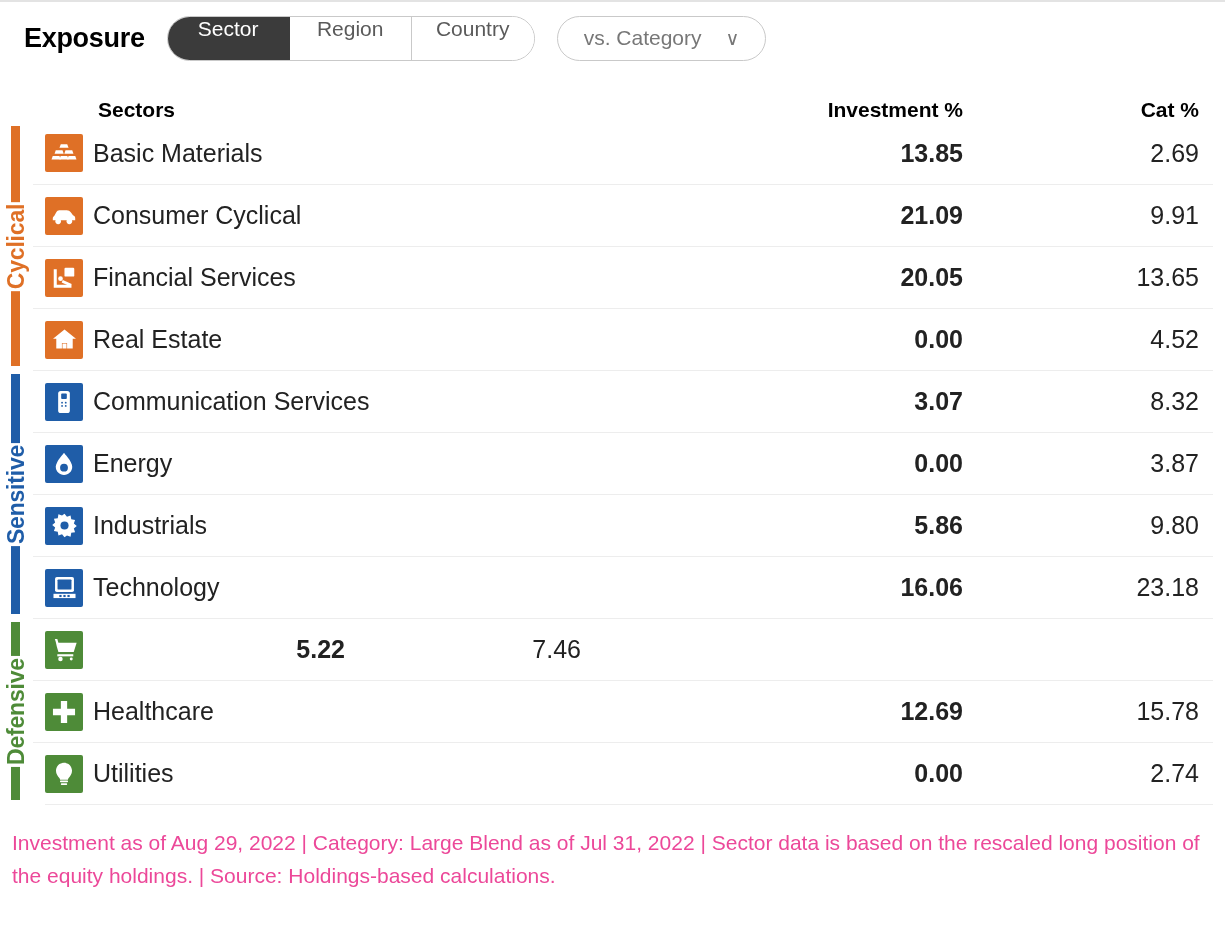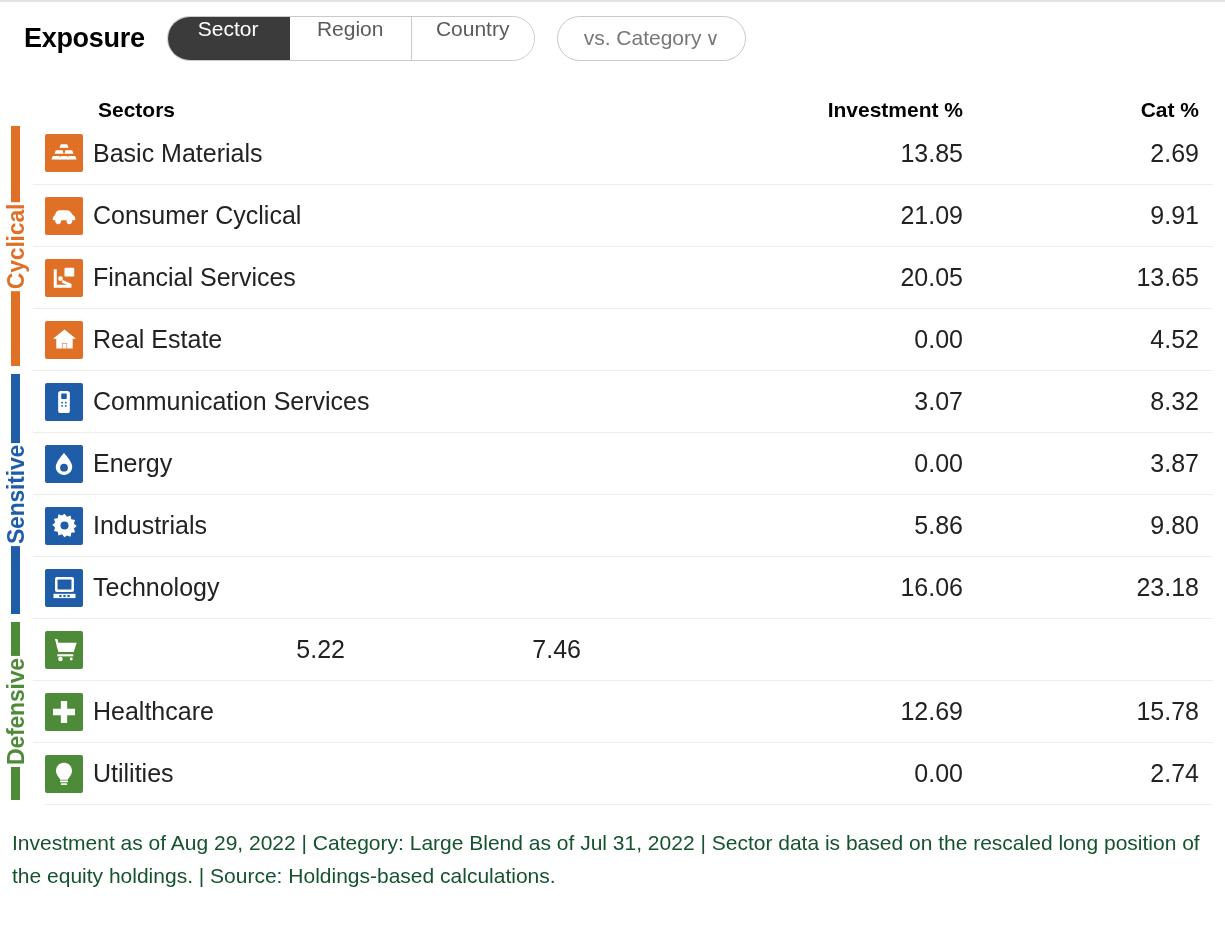--- a/index.html
+++ b/index.html
@@ -64,21 +64,21 @@
   .segment.active {
     background: #3b3b3b;
     color: #ffffff;
     border-right-color: #3b3b3b;
   }
 
   .pill-dropdown {
     display: flex;
     align-items: center;
     justify-content: center;
-    gap: 4px;
+    gap: 24px;
     height: 45px;
     padding: 0 26px;
     border: 1.5px solid #c9c9c9;
     border-radius: 23px;
     font-size: 21px;
     color: #777777;
     background: #fff;
     cursor: pointer;
     white-space: nowrap;
   }
@@ -176,35 +176,35 @@
     padding-left: 8px;
     font-size: 25px;
     color: #222;
     white-space: nowrap;
   }
 
   .val {
     font-size: 25px;
     color: #222;
   }
-  .val-inv { width: 260px; flex: 0 0 260px; text-align: right; }
+  .val-inv { width: 260px; flex: 0 0 260px; text-align: right; font-weight: bold; }
   .val-cat { width: 250px; flex: 0 0 250px; text-align: right; padding-right: 14px; }
 
   .table-bottom-line {
     border-top: 1.5px solid #ededed;
     margin-left: 45px;
   }
 
   
   .footnote {
     margin-top: 22px;
     padding: 0 16px 0 12px;
     font-size: 21px;
     line-height: 1.55;
-    color: #14532d;
+    color: #ec4899;
   }
 </style>
 </head>
 <body>
 
 <div id="app">
 
   <div class="exposure-header">
     <div class="exposure-title">Exposure</div>
 

